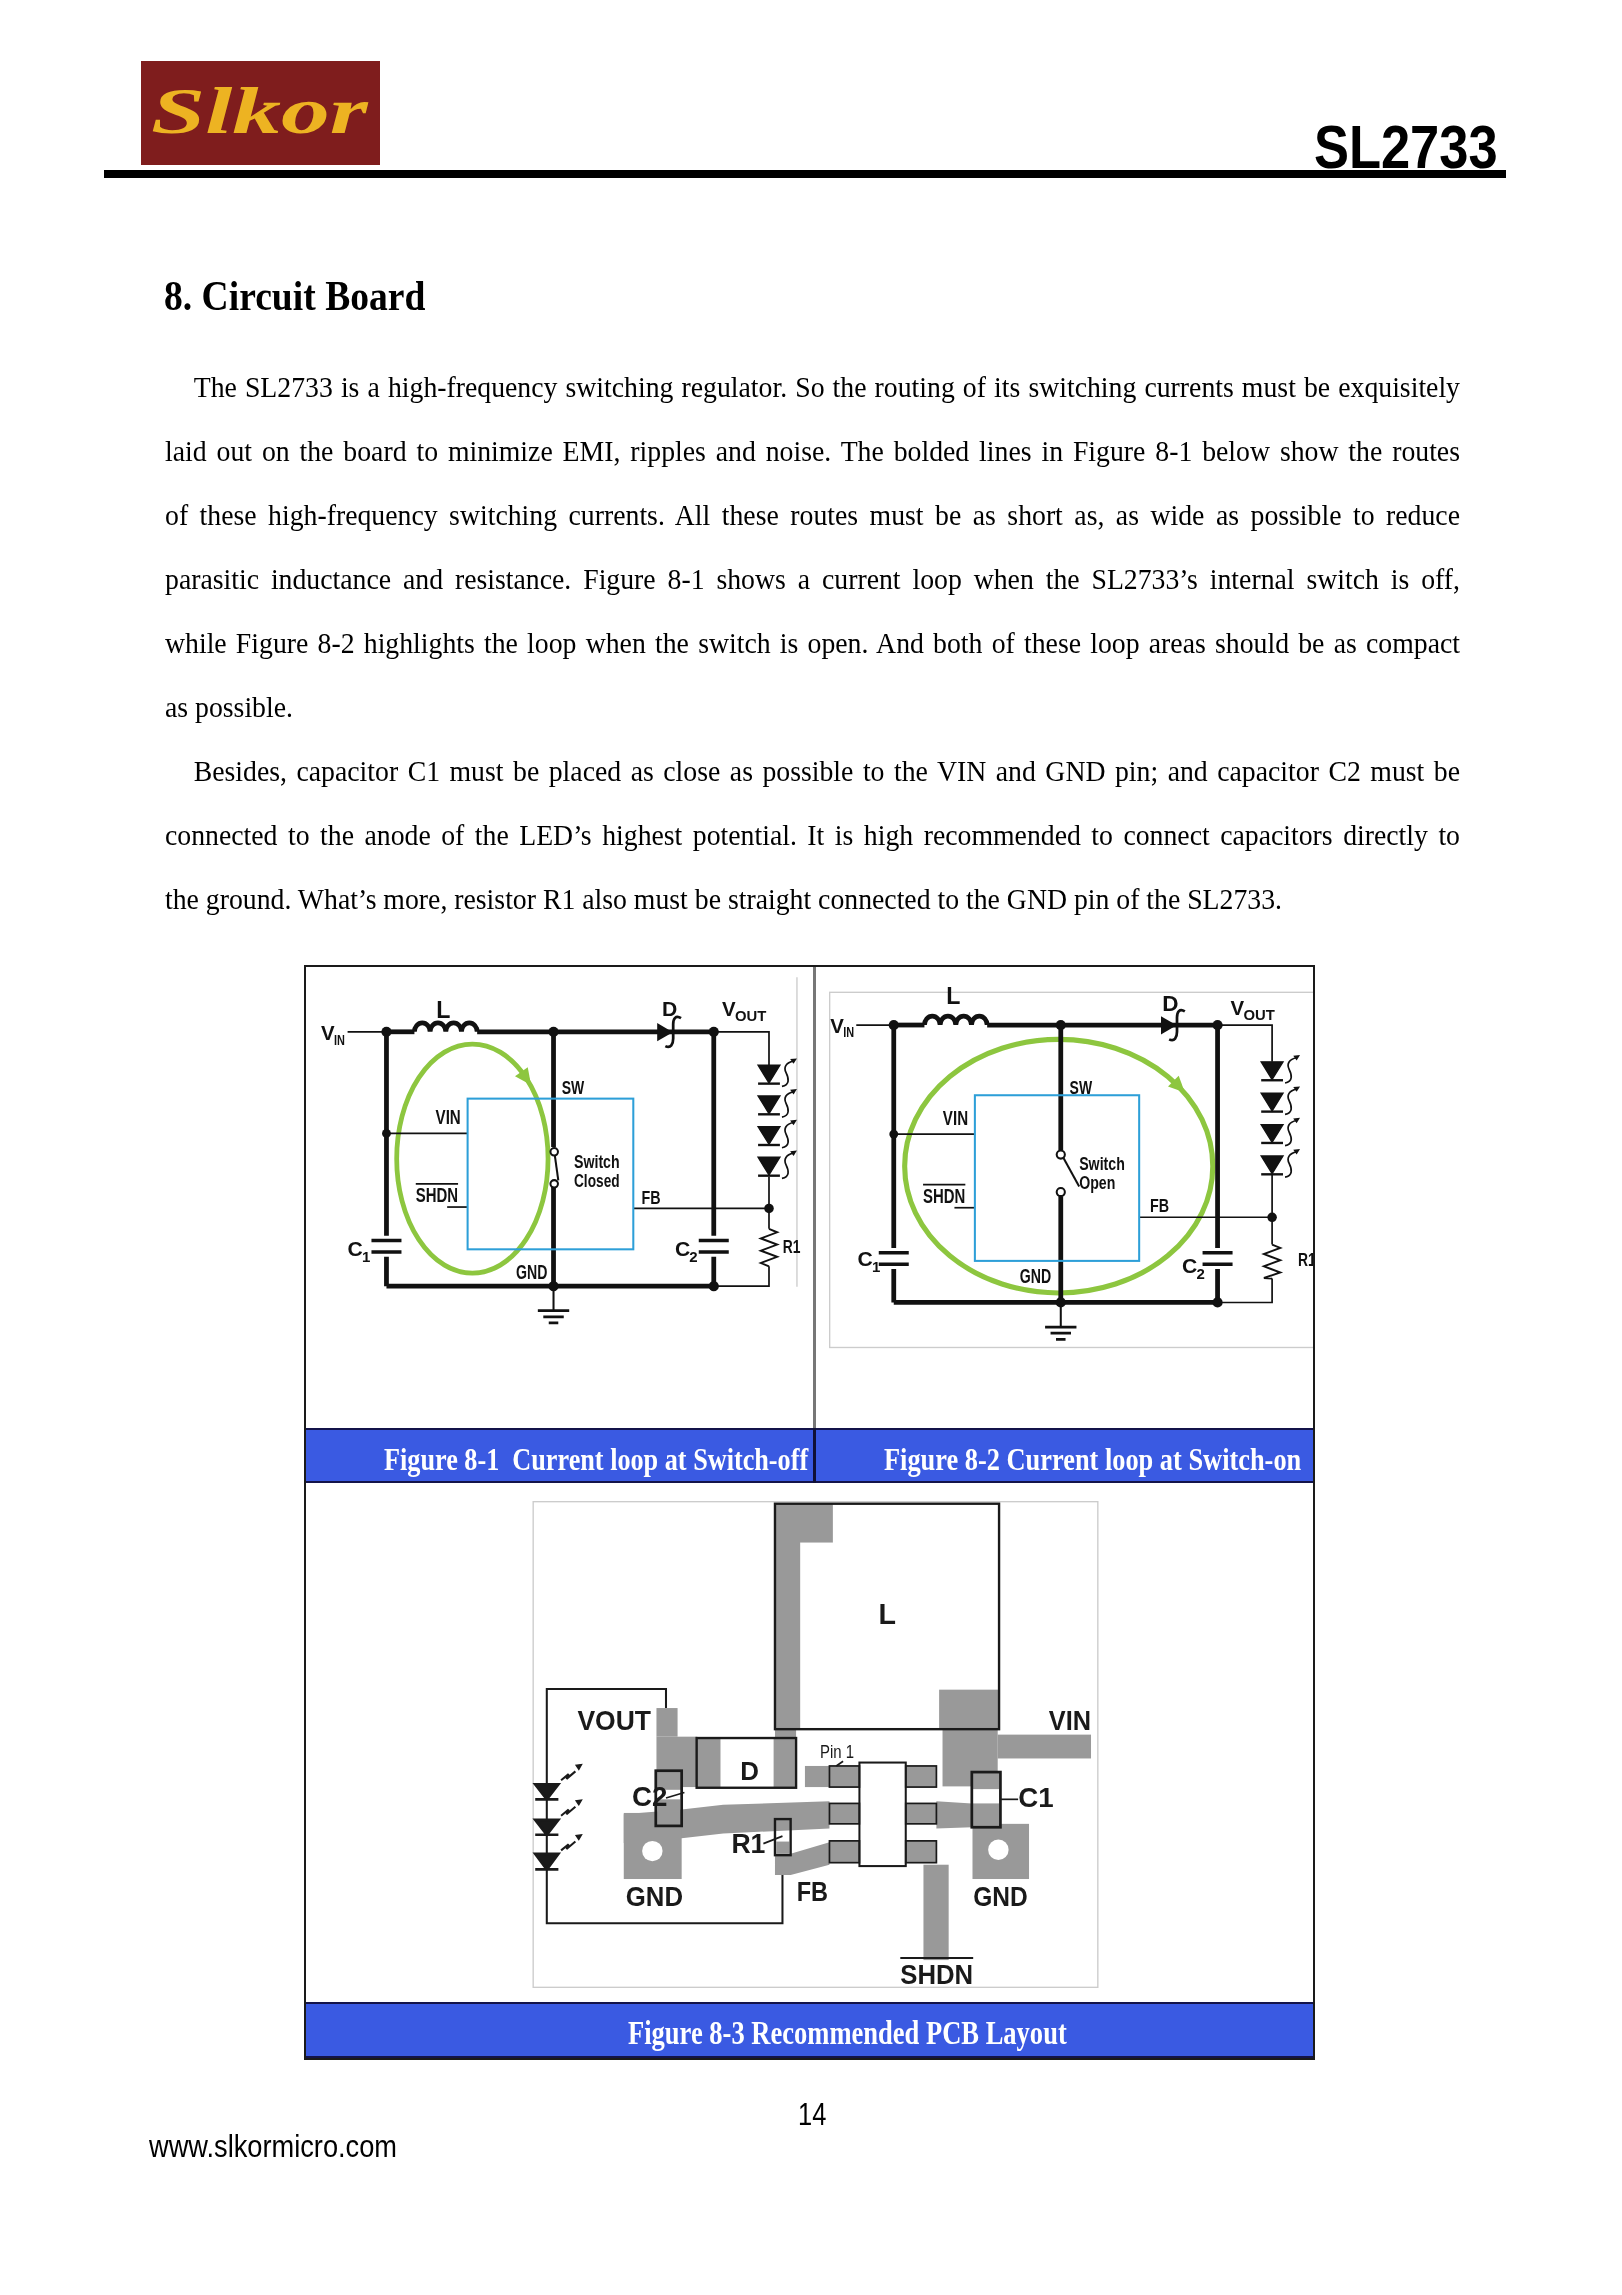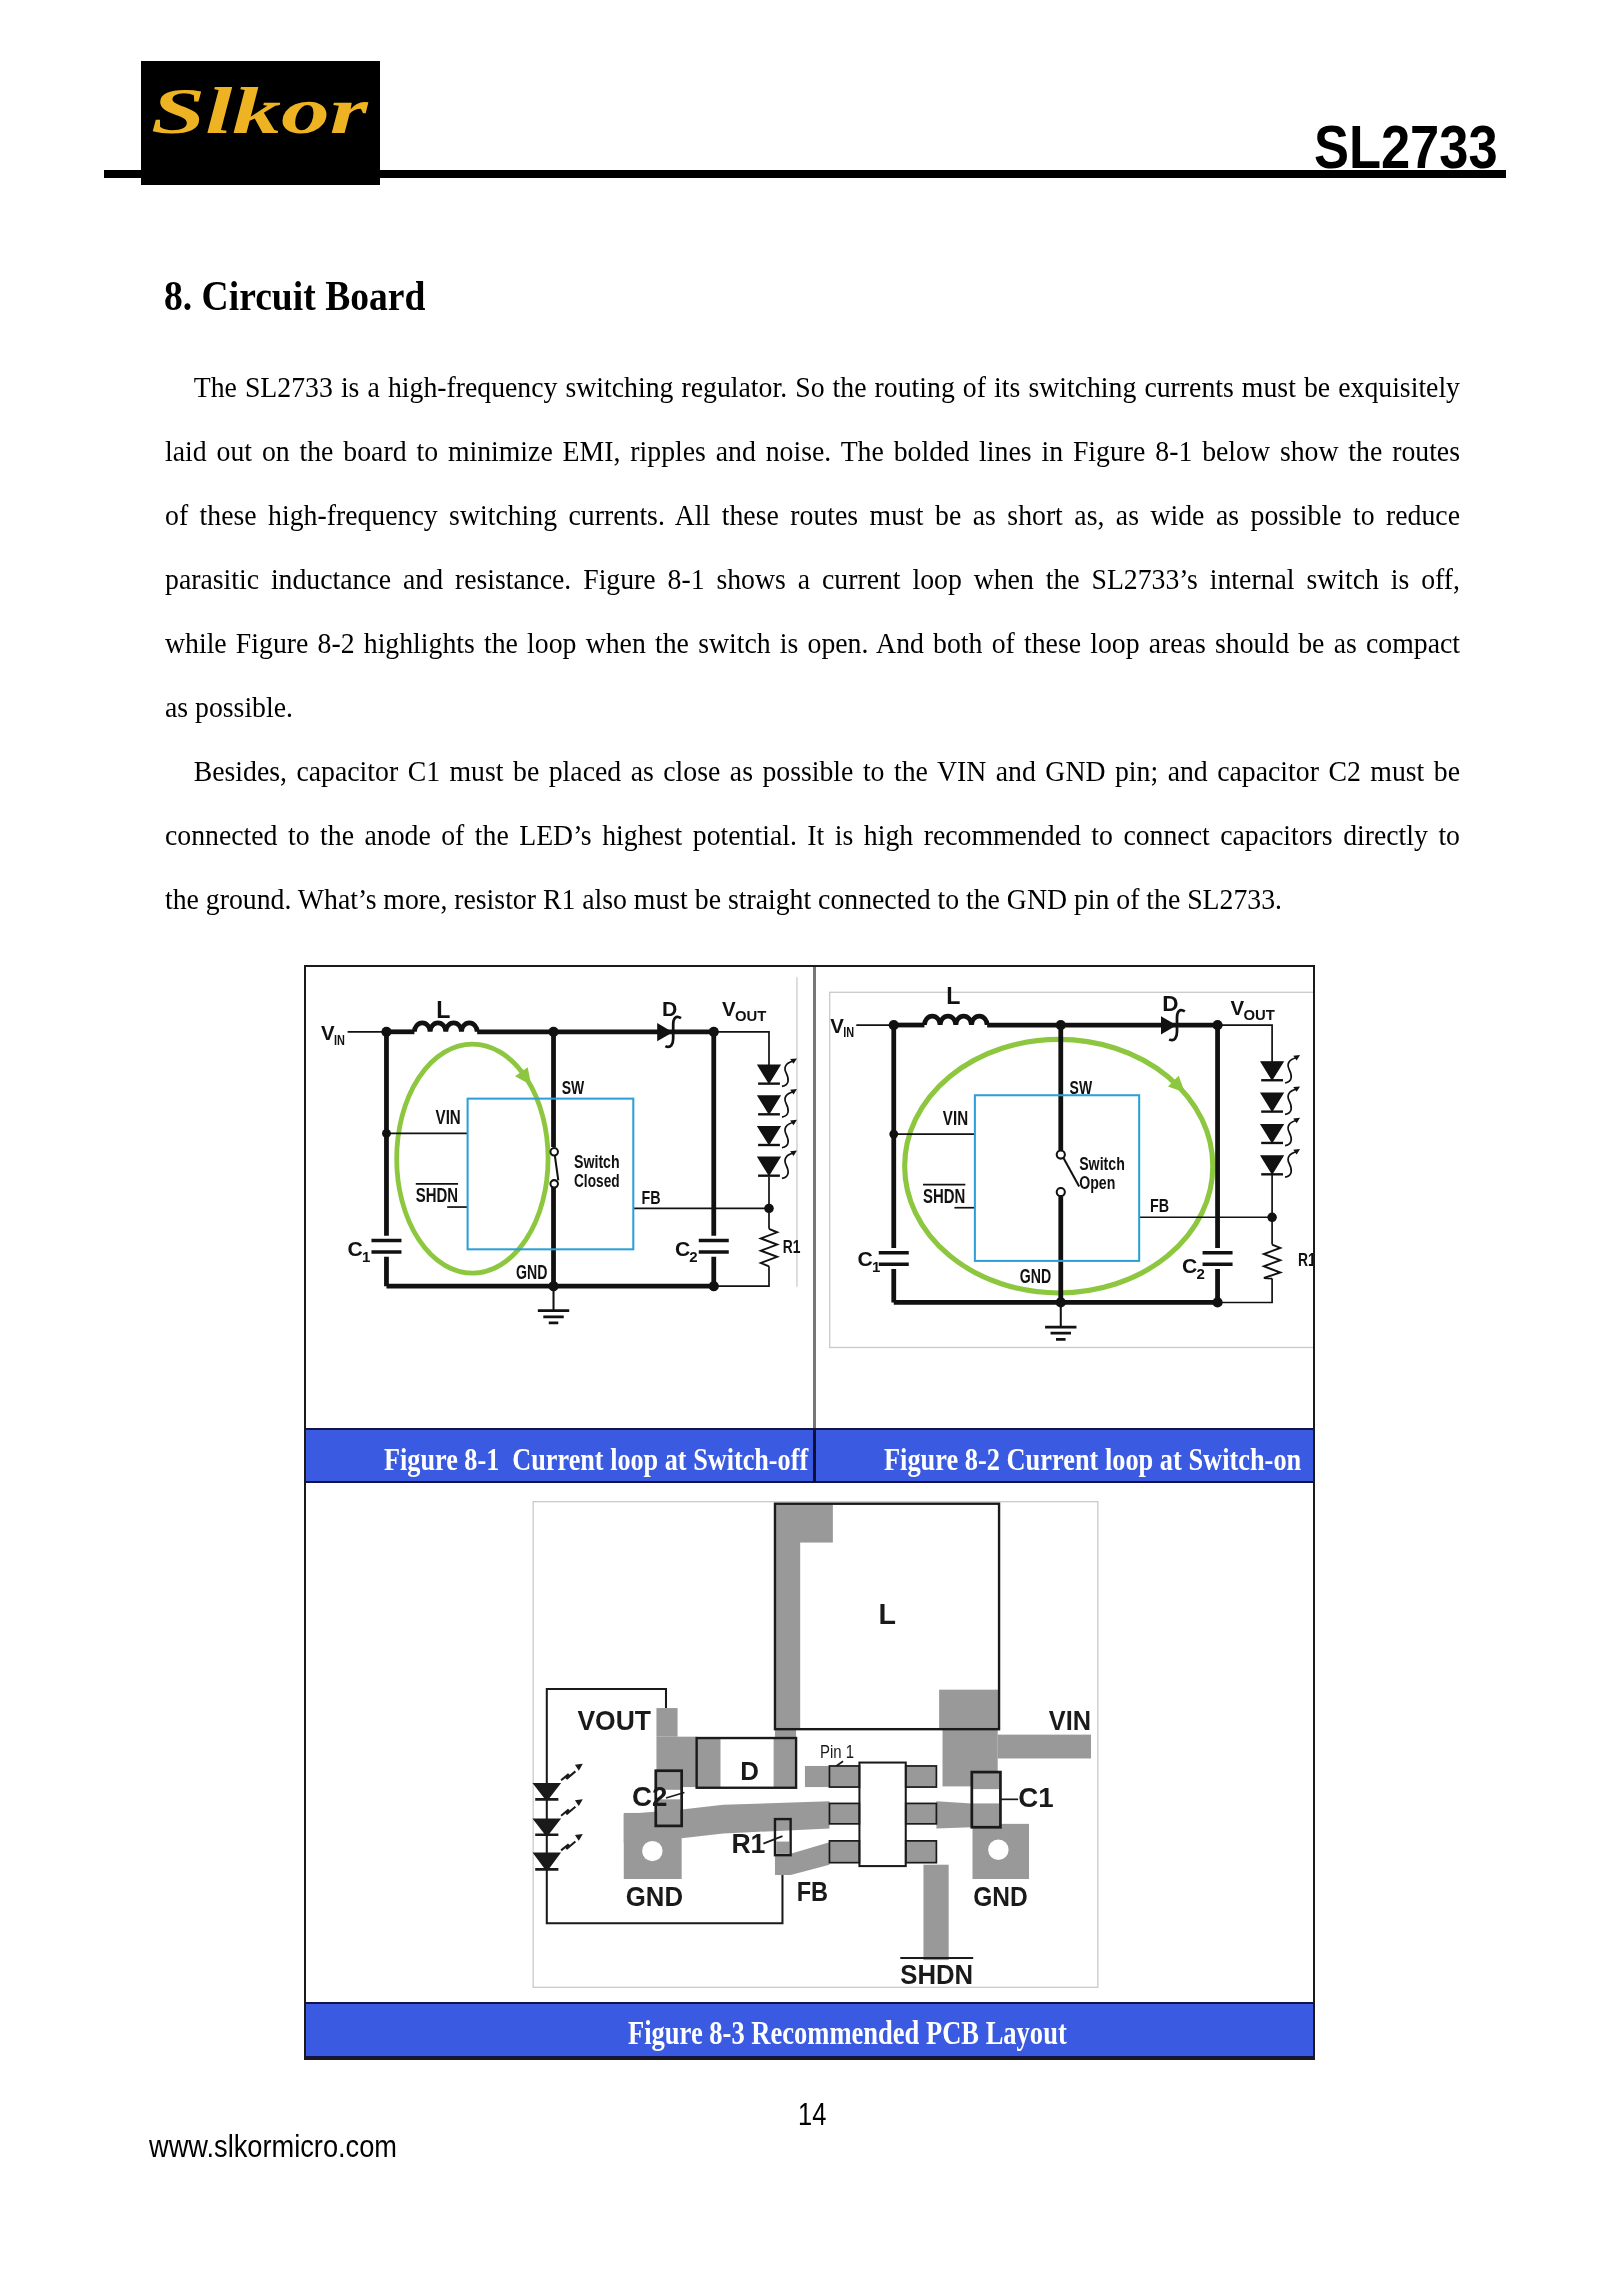--- a/index.html
+++ b/index.html
@@ -5,21 +5,21 @@
   html,body{margin:0;padding:0}
   body{width:1623px;height:2295px;position:relative;background:#fff;overflow:hidden;
        font-family:"Liberation Serif",serif;color:#000}
   .abs{position:absolute}
   .j{text-align:justify;text-align-last:justify}
   .cap{position:absolute;color:#fff;font-weight:bold;font-size:32px;font-family:"Liberation Serif",serif;white-space:nowrap;line-height:1;transform-origin:left top}
 </style>
 </head>
 <body>
 
-<div class="abs" style="left:141px;top:61px;width:239px;height:124px;background:#000000;overflow:hidden">
+<div class="abs" style="left:141px;top:61px;width:239px;height:104px;background:#7f1d1d;overflow:hidden">
   <div style="position:absolute;left:10.2px;top:18.4px;font-family:'Liberation Serif',serif;font-style:italic;font-weight:bold;font-size:65px;line-height:1;color:#edb322;transform:scaleX(1.50);transform-origin:left top">Slkor</div>
 </div>
 <div class="abs" style="left:104px;top:170px;width:1402px;height:7.5px;background:#000"></div>
 <div class="abs" style="right:125px;top:117px;font-family:'Liberation Sans',sans-serif;font-weight:bold;font-size:61px;line-height:1;transform:scaleX(0.86);transform-origin:right top">SL2733</div>
 
 <div class="abs" style="left:164px;top:275px;font-size:42px;font-weight:bold;line-height:1;transform:scaleX(0.895);transform-origin:left top">8. Circuit Board</div>
 
 <div class="abs" style="left:165px;top:355px;width:1400px;font-size:30px;line-height:64px;transform:scaleX(0.925);transform-origin:left top">
   <div class="j" style="text-indent:31px">The SL2733 is a high-frequency switching regulator. So the routing of its switching currents must be exquisitely</div>
   <div class="j">laid out on the board to minimize EMI, ripples and noise. The bolded lines in Figure 8-1 below show the routes</div>

